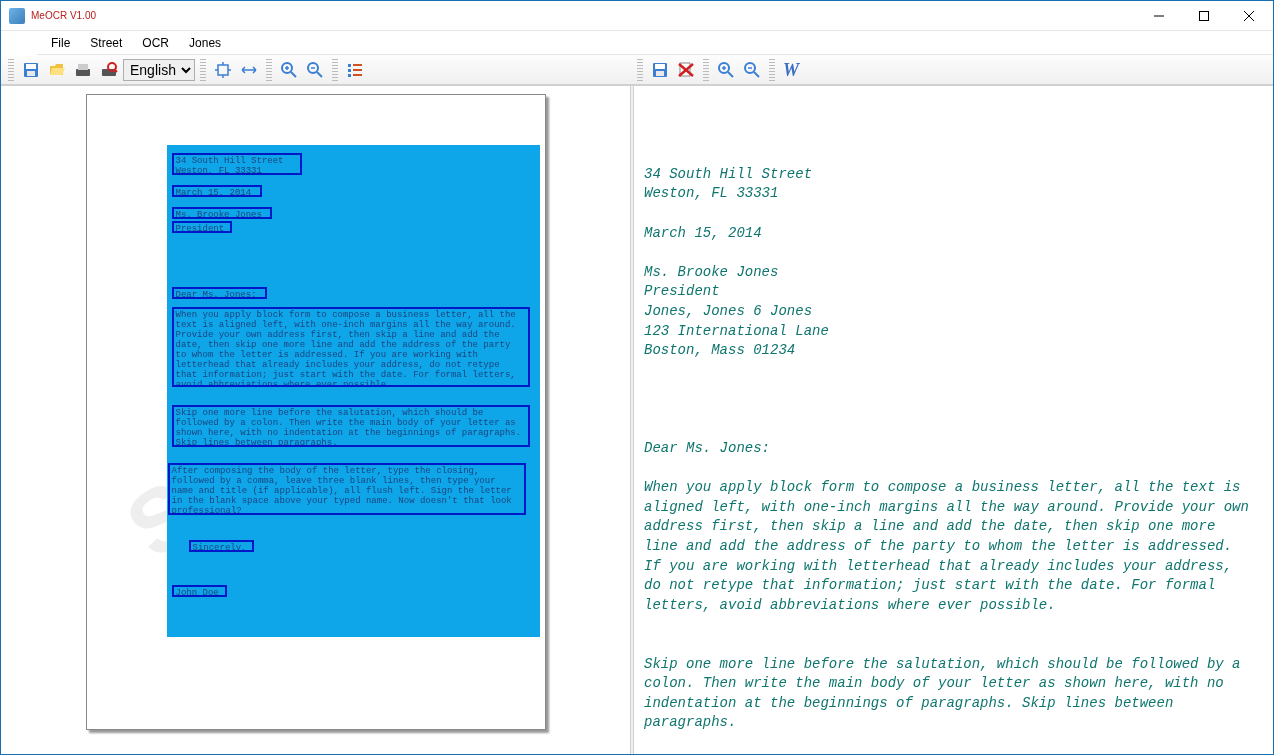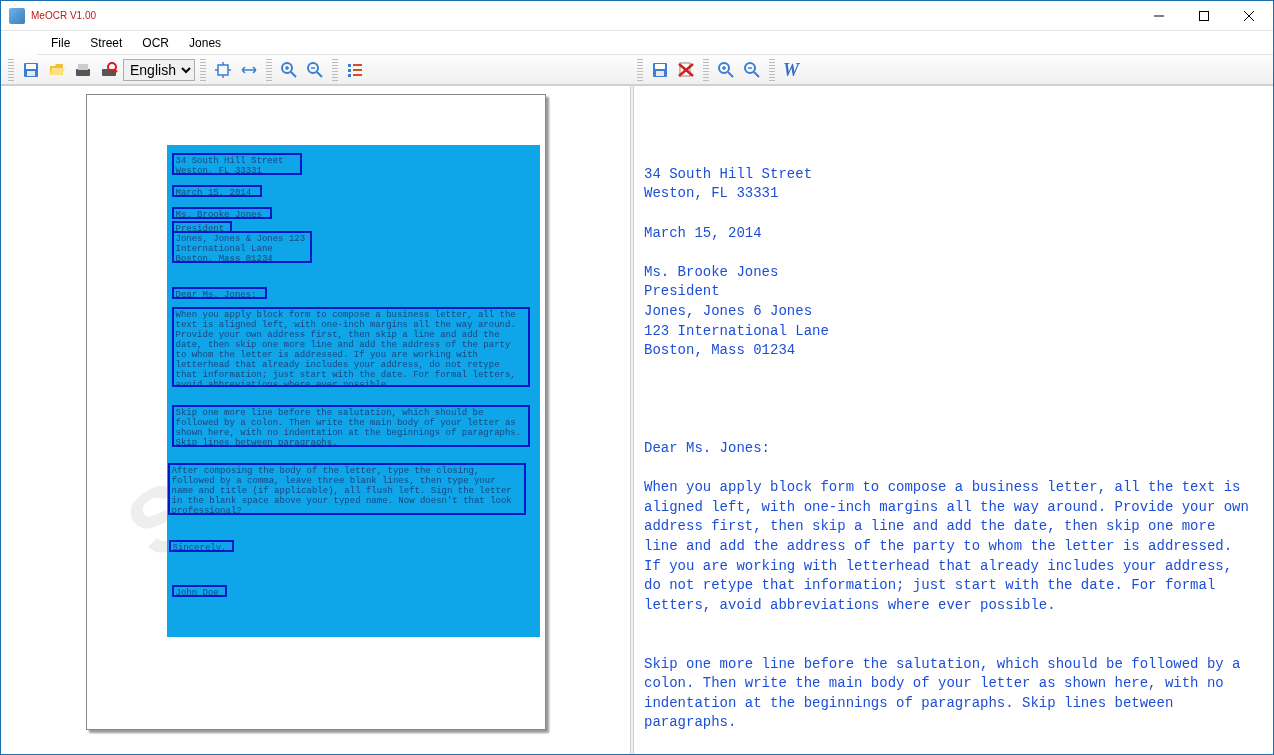--- a/index.html
+++ b/index.html
@@ -18,21 +18,21 @@
 .toolbar-row { height: 30px; background: linear-gradient(#fdfdfd,#f0f0f0); border-bottom: 1px solid #d0d0d0; display: flex; }
 .toolbar-row .left-tools { display: flex; align-items: center; padding: 0 4px; gap: 2px; flex: 0 0 629px; }
 .toolbar-row .right-tools { display: flex; align-items: center; padding: 0 4px; gap: 2px; }
 .toolbar-row .grip { width: 6px; height: 22px; background: repeating-linear-gradient(to bottom, #bbb 0 1px, transparent 1px 3px); margin: 0 3px; }
 .tbtn { width: 24px; height: 24px; display: flex; align-items: center; justify-content: center; border: 1px solid transparent; border-radius: 2px; }
 .langsel { height: 22px; border: 1px solid #adadad; background: #f0f0f0; font-size: 14px; padding: 0 2px; }
 
 .content { flex: 1; display: flex; border-top: 1px solid #d0d0d0; overflow: hidden; }
 .pane-left { width: 629px; background: #fff; display: flex; justify-content: center; padding-top: 8px; overflow: auto; }
 .pane-sep { width: 4px; background: #f0f0f0; border-left: 1px solid #d0d0d0; border-right: 1px solid #d0d0d0; cursor: col-resize; }
-.pane-right { flex: 1; background: #fff; padding: 20px 18px 10px 10px; overflow-y: scroll; font-family: "Courier New", monospace; font-size: 14px; line-height: 1.4; white-space: pre-wrap; color: #1d4ed8; position: relative; }
+.pane-right { flex: 1; background: #fff; padding: 20px 18px 10px 10px; overflow-y: scroll; font-family: "Courier New", monospace; font-size: 14px; line-height: 1.4; white-space: pre-wrap; color: #0f766e; position: relative; font-style: italic; }
 
 .doc-page { width: 460px; height: 636px; background: #fff; border: 1px solid #888; box-shadow: 3px 3px 2px rgba(0,0,0,0.4); position: relative; }
 .watermark { position: absolute; top: 50%; left: 50%; transform: translate(-50%,-50%) rotate(-35deg); font-size: 90px; color: #eee; font-weight: 600; letter-spacing: 10px; pointer-events: none; }
 .ocr-region { position: absolute; left: 35px; top: 50px; width: 373px; height: 492px; background: #0ea5e9; margin-left: 45px; }
 .zone { position: absolute; border: 2px solid #0018c8; font-family: "Courier New", monospace; font-size: 9px; line-height: 10px; color: #1a4680; overflow: hidden; padding: 1px 2px; }
 
 .pane-right::-webkit-scrollbar { width: 17px; }
 .pane-right::-webkit-scrollbar-track { background: #f0f0f0; }
 .pane-right::-webkit-scrollbar-thumb { background: #cdcdcd; border: 1px solid #a8a8a8; }
 
@@ -185,28 +185,25 @@
   <div class="content">
     <div class="pane-left">
       <div class="doc-page">
         <div class="watermark">SAMPLE</div>
         <div class="ocr-region">
           <div class="zone" style="left:5px;top:8px;width:130px;height:22px">34 South Hill Street
 Weston, FL 33331</div>
           <div class="zone" style="left:5px;top:40px;width:90px;height:12px">March 15, 2014</div>
           <div class="zone" style="left:5px;top:62px;width:100px;height:12px">Ms. Brooke Jones</div>
           <div class="zone" style="left:5px;top:76px;width:60px;height:12px">President</div>
-          <div class="zone" style="left:5px;top:86px;width:140px;height:32px">Jones, Jones &amp; Jones
-123 International Lane
-Boston, Mass 01234</div>
           <div class="zone" style="left:5px;top:142px;width:95px;height:12px">Dear Ms. Jones:</div>
           <div class="zone" style="left:5px;top:162px;width:358px;height:80px">When you apply block form to compose a business letter, all the text is aligned left, with one-inch margins all the way around. Provide your own address first, then skip a line and add the date, then skip one more line and add the address of the party to whom the letter is addressed. If you are working with letterhead that already includes your address, do not retype that information; just start with the date. For formal letters, avoid abbreviations where ever possible.</div>
           <div class="zone" style="left:5px;top:260px;width:358px;height:42px">Skip one more line before the salutation, which should be followed by a colon. Then write the main body of your letter as shown here, with no indentation at the beginnings of paragraphs. Skip lines between paragraphs.</div>
           <div class="zone" style="left:1px;top:318px;width:358px;height:52px">After composing the body of the letter, type the closing, followed by a comma, leave three blank lines, then type your name and title (if applicable), all flush left. Sign the letter in the blank space above your typed name. Now doesn't that look professional?</div>
-          <div class="zone" style="left:2px;top:395px;width:65px;height:12px">Sincerely,</div>
+          <div class="zone" style="left:22px;top:395px;width:65px;height:12px">Sincerely,</div>
           <div class="zone" style="left:5px;top:440px;width:55px;height:12px">John Doe</div>
         </div>
       </div>
     </div>
     <div class="pane-sep"></div>
     <div class="pane-right"><div style="white-space:pre-wrap">
 
 
 <span>34 South Hill Street</span>
 <span>Weston, FL 33331</span>

